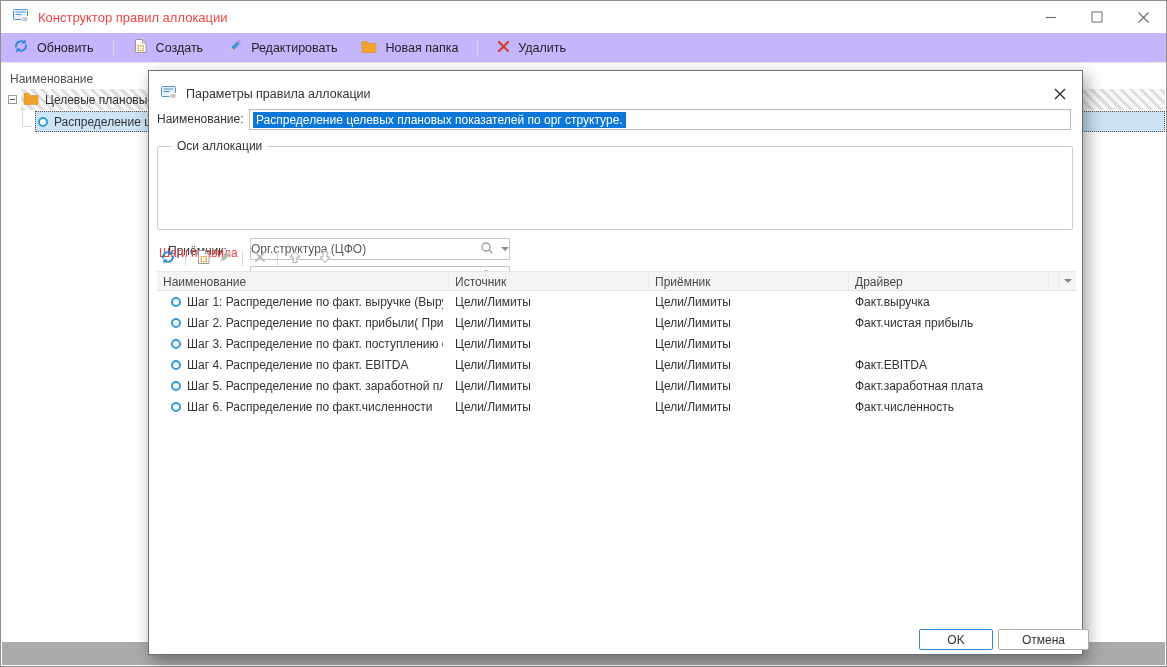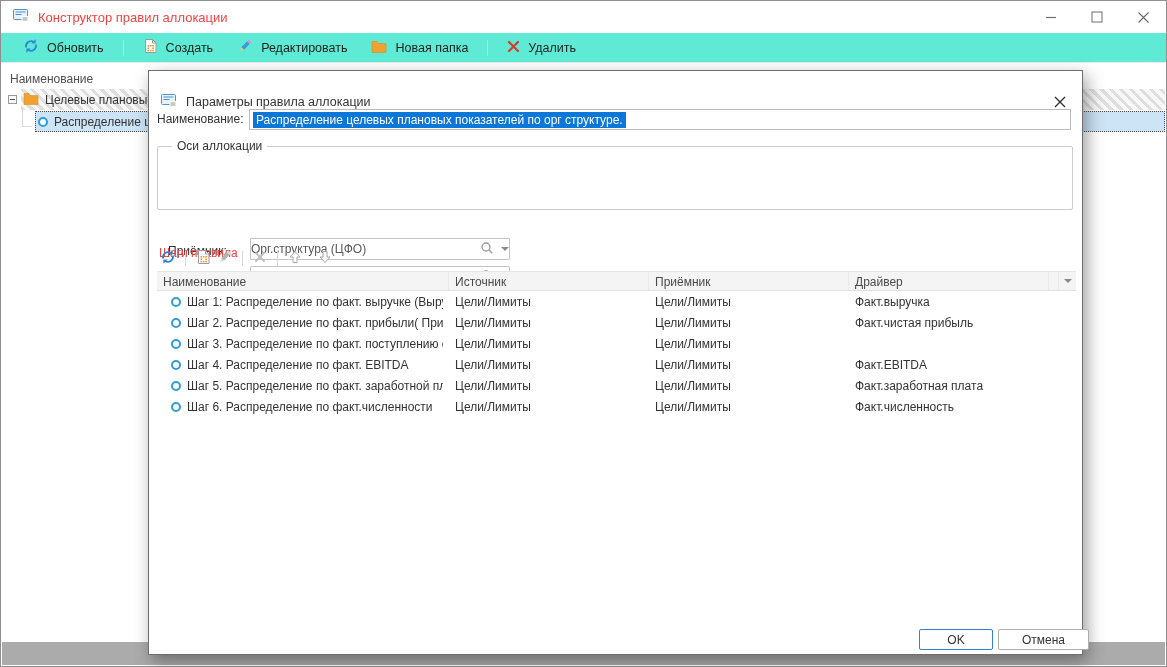--- a/index.html
+++ b/index.html
@@ -8,22 +8,22 @@
          background:#fff; position:relative; overflow:hidden; }
 
   
   .window { position:absolute; inset:0; border:1px solid #8f8f8f; background:#fff; }
   .titlebar { position:absolute; left:0; top:0; right:0; height:32px; background:#fff;
               display:flex; align-items:center; padding-left:12px; }
   .title-text { margin-left:9px; color:#ef4444; font-size:13px; }
   .win-controls { position:absolute; right:0; top:0; height:32px; display:flex; }
   .win-btn { width:46px; height:32px; display:flex; align-items:center; justify-content:center; }
 
-  .toolbar { position:absolute; left:0; top:32px; right:0; height:30px; background:#5eead4;
-             border-bottom:1px solid #e9e9e9; display:flex; align-items:center; padding-left:10px; }
+  .toolbar { position:absolute; left:0; top:32px; right:0; height:30px; background:#c4b5fd;
+             border-bottom:1px solid #e9e9e9; display:flex; align-items:center; }
   .tb-btn { display:flex; align-items:center; gap:8px; padding:0 12px; height:24px;
             color:#1f1f1f; font-size:12.5px; cursor:default; }
   .tb-sep { width:1px; height:16px; background:#d6d6d6; margin:0 7px; }
 
   
   .tree-header { position:absolute; left:1px; right:1px; top:69px; height:18px;
                  padding-left:8px; color:#4f4f4f; display:flex; align-items:center; }
   .tree-row { position:absolute; height:21px; display:flex; align-items:center; }
   .row1 { left:1px; right:1px; top:88px; }
   .row1 .band { position:absolute; left:19px; right:0; top:0; bottom:0;
@@ -40,33 +40,33 @@
            border-bottom:1px solid #d9d9d9; margin-bottom:8px; }
   .step-circle { width:10px; height:10px; border:2px solid #2f9cdb; border-radius:50%;
                  background:#fff; flex:0 0 auto; }
   .tree-label { white-space:nowrap; }
 
   .bottom-strip { position:absolute; left:1px; right:1px; bottom:1px; height:23px; background:#ababab; }
 
   
   .dialog { position:absolute; left:148px; top:70px; width:935px; height:585px; background:#fff;
             border:1px solid #6e6e6e; box-shadow:4px 6px 16px rgba(0,0,0,.38); }
-  .dlg-titlebar { position:absolute; left:0; top:16px; right:0; height:30px; display:flex;
+  .dlg-titlebar { position:absolute; left:0; top:8px; right:0; height:30px; display:flex;
                   align-items:center; padding:0 12px; background:#fff; }
   .dlg-title { margin-left:9px; color:#333; font-size:12.5px; }
   .dlg-close { margin-left:auto; width:20px; height:20px; display:flex; align-items:center;
                justify-content:center; cursor:default; }
 
   .fld-label { position:absolute; color:#333; }
   .name-input { position:absolute; left:100px; top:38px; width:822px; height:21px;
                 border:1px solid #bcbcbc; background:#fff; display:flex; align-items:center;
                 padding-left:3px; overflow:hidden; white-space:nowrap; }
   .name-input .sel { background:#0b77d9; color:#fff; padding:1px 3px; }
 
-  .groupbox { position:absolute; left:8px; top:75px; width:916px; height:64px;
+  .groupbox { position:absolute; left:8px; top:75px; width:916px; height:84px;
               border:1px solid #cbcbcb; border-radius:2px; }
   .groupbox-label { position:absolute; left:14px; top:-8px; background:#fff; padding:0 5px; color:#333; }
   .axis-label { position:absolute; left:10px; color:#333; }
   .editor { position:absolute; left:92px; width:260px; height:22px; border:1px solid #c4c4c4;
             border-radius:1px; background:#fff; display:flex; align-items:center;
             padding:0 0; color:#595959; }
   .editor .grow { flex:1; overflow:hidden; white-space:nowrap; }
   .dd-arrow { width:0; height:0; border-left:4px solid transparent; border-right:4px solid transparent;
               border-top:4px solid #8a8a8a; margin-left:7px; }
   .checkbox-row { position:absolute; left:363px; display:flex; align-items:center; gap:6px; }

